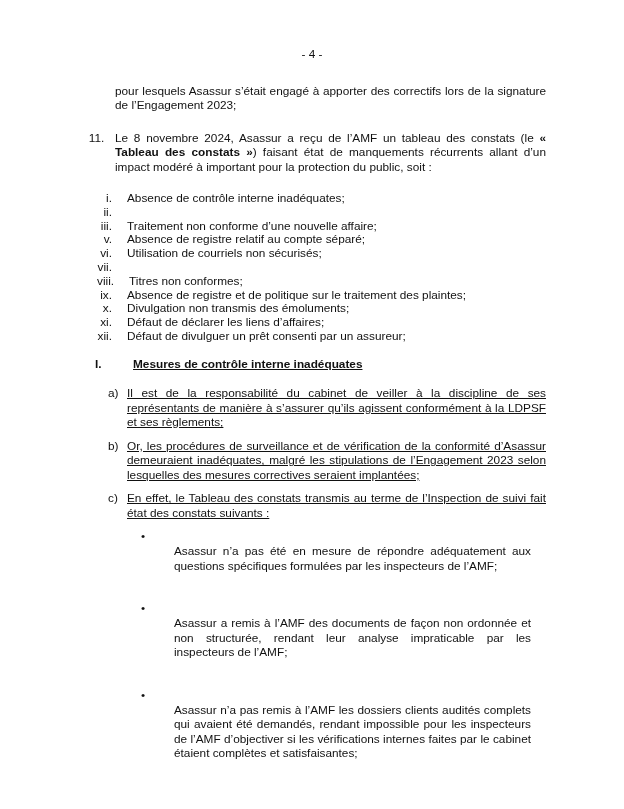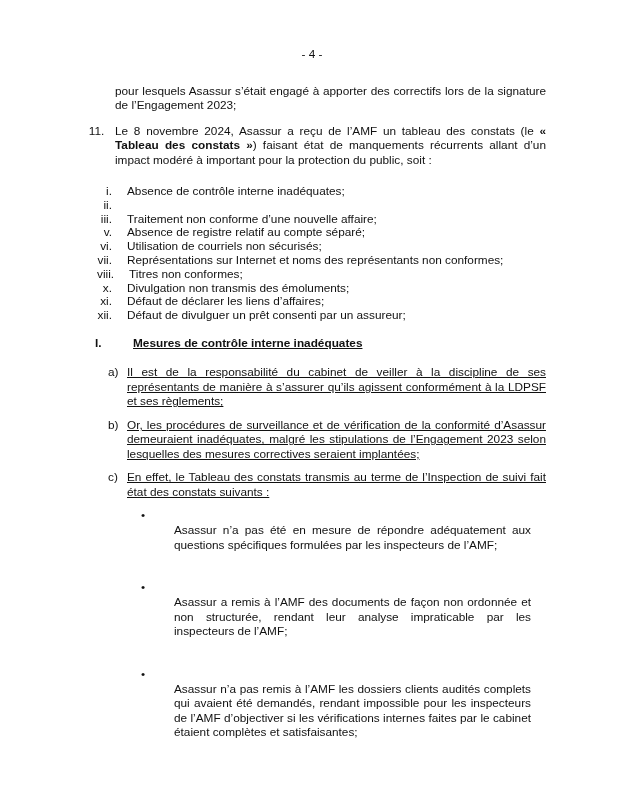--- a/index.html
+++ b/index.html
@@ -15,21 +15,21 @@
     box-sizing: border-box;
     padding: 47px 78px 0 115px;
     overflow: hidden;
   }
   .pageno {
     text-align: center;
     margin-left: -37px;  
     margin-bottom: 22px;
   }
   .para { margin: 0; text-align: justify; }
-  .cont { margin-bottom: 11px; }
+  .cont { margin-bottom: 18px; }
 
   .numpara { display: flex; margin-bottom: 18px; }
   .numpara .pnum { flex: 0 0 37px; margin-left: -37px; text-align: center; }
   .numpara .para { flex: 1; }
   .b { font-weight: bold; }
 
   .roman-list { margin-bottom: 13px; }
   .rrow { display: flex; line-height: 13.8px; }
   .rnum { flex: 0 0 15px; margin-left: -18px; text-align: right; white-space: nowrap; }
   .rtext { margin-left: 15px; }
@@ -76,25 +76,28 @@
     <div class="rrow">
         <span class="rnum">v.</span>
         <span class="rtext">Absence de registre relatif au compte séparé;</span>
       </div>
     <div class="rrow">
         <span class="rnum">vi.</span>
         <span class="rtext">Utilisation de courriels non sécurisés;</span>
       </div>
     <div class="rrow">
         <span class="rnum">vii.</span>
-        <span class="rtext">Représentations sur Internet et noms des représentants non conformes;</span>
       </div>
     <div class="rrow">
         <span class="rnum">viii.</span>
         <span class="rtext">Titres non conformes;</span>
+      </div>
+    <div class="rrow">
+        <span class="rnum">ix.</span>
+        <span class="rtext">Absence de registre et de politique sur le traitement des plaintes;</span>
       </div>
     <div class="rrow">
         <span class="rnum">x.</span>
         <span class="rtext">Divulgation non transmis des émoluments;</span>
       </div>
     <div class="rrow">
         <span class="rnum">xi.</span>
         <span class="rtext">Défaut de déclarer les liens d’affaires;</span>
       </div>
     <div class="rrow">

